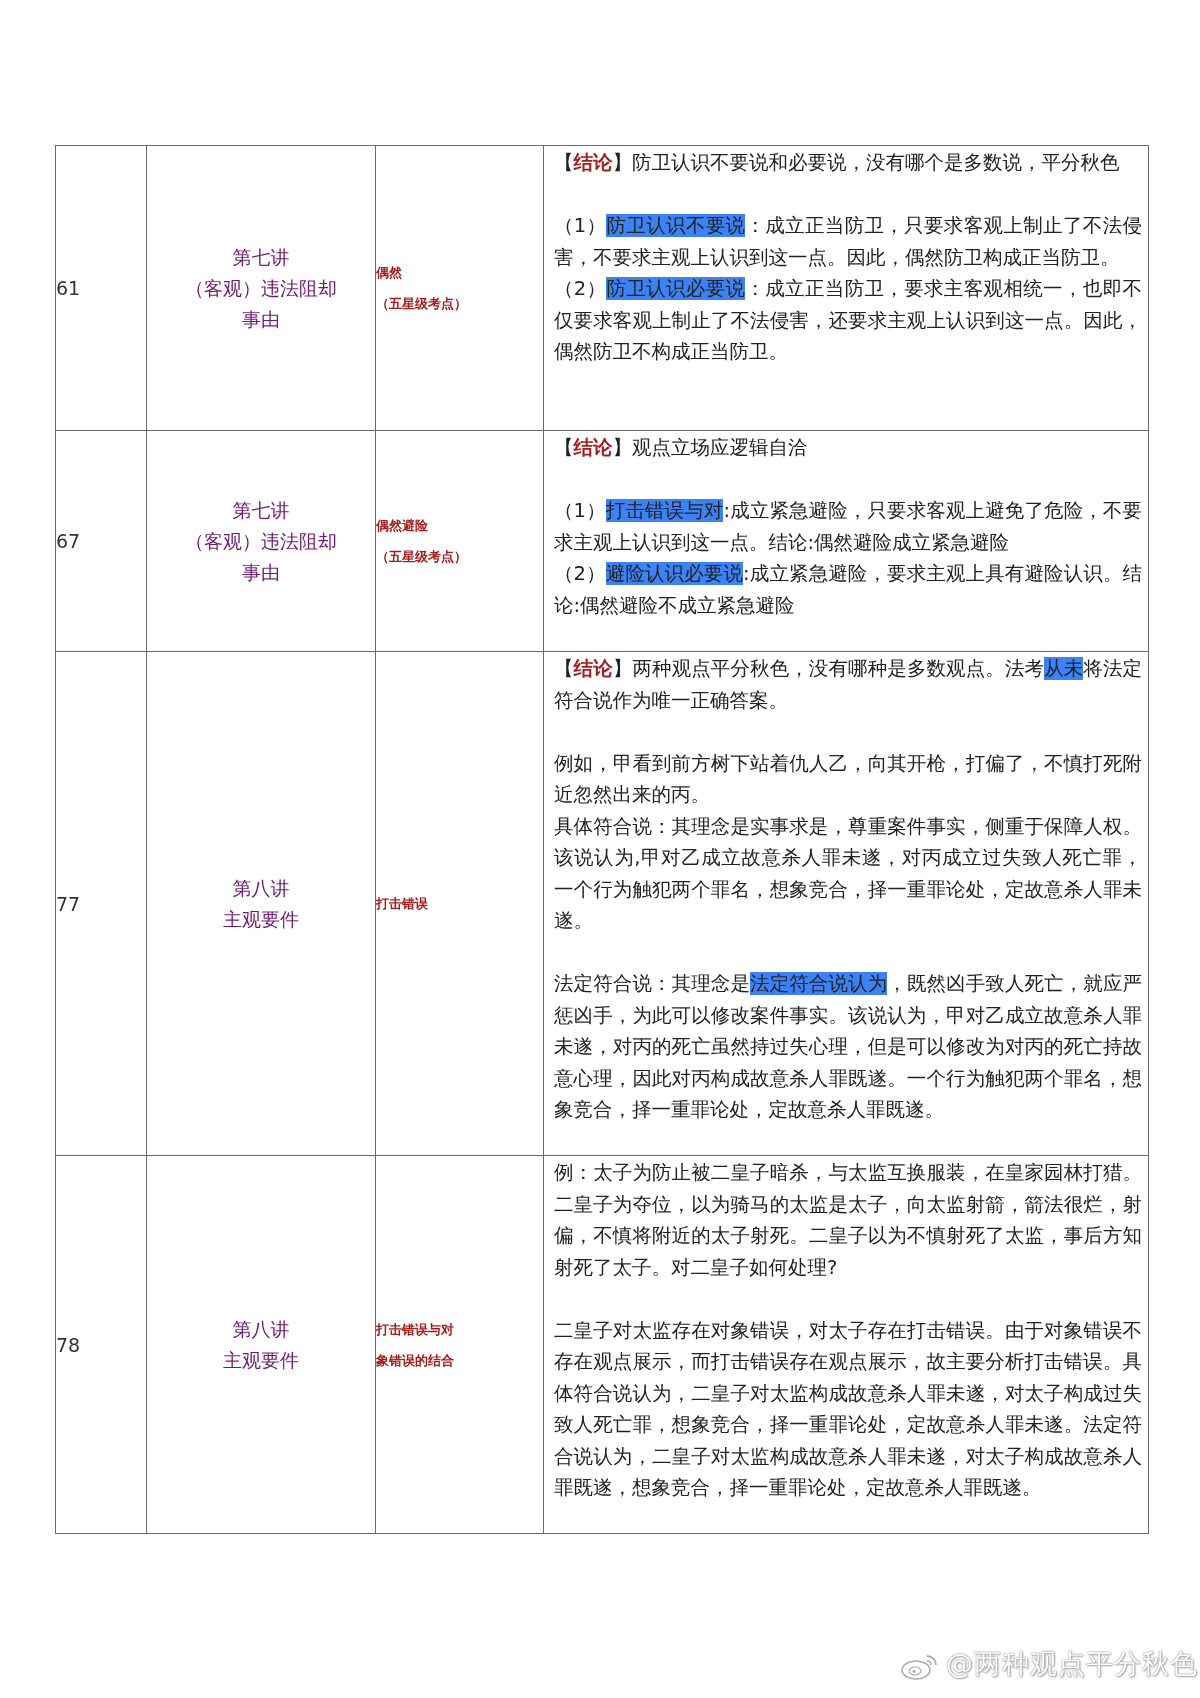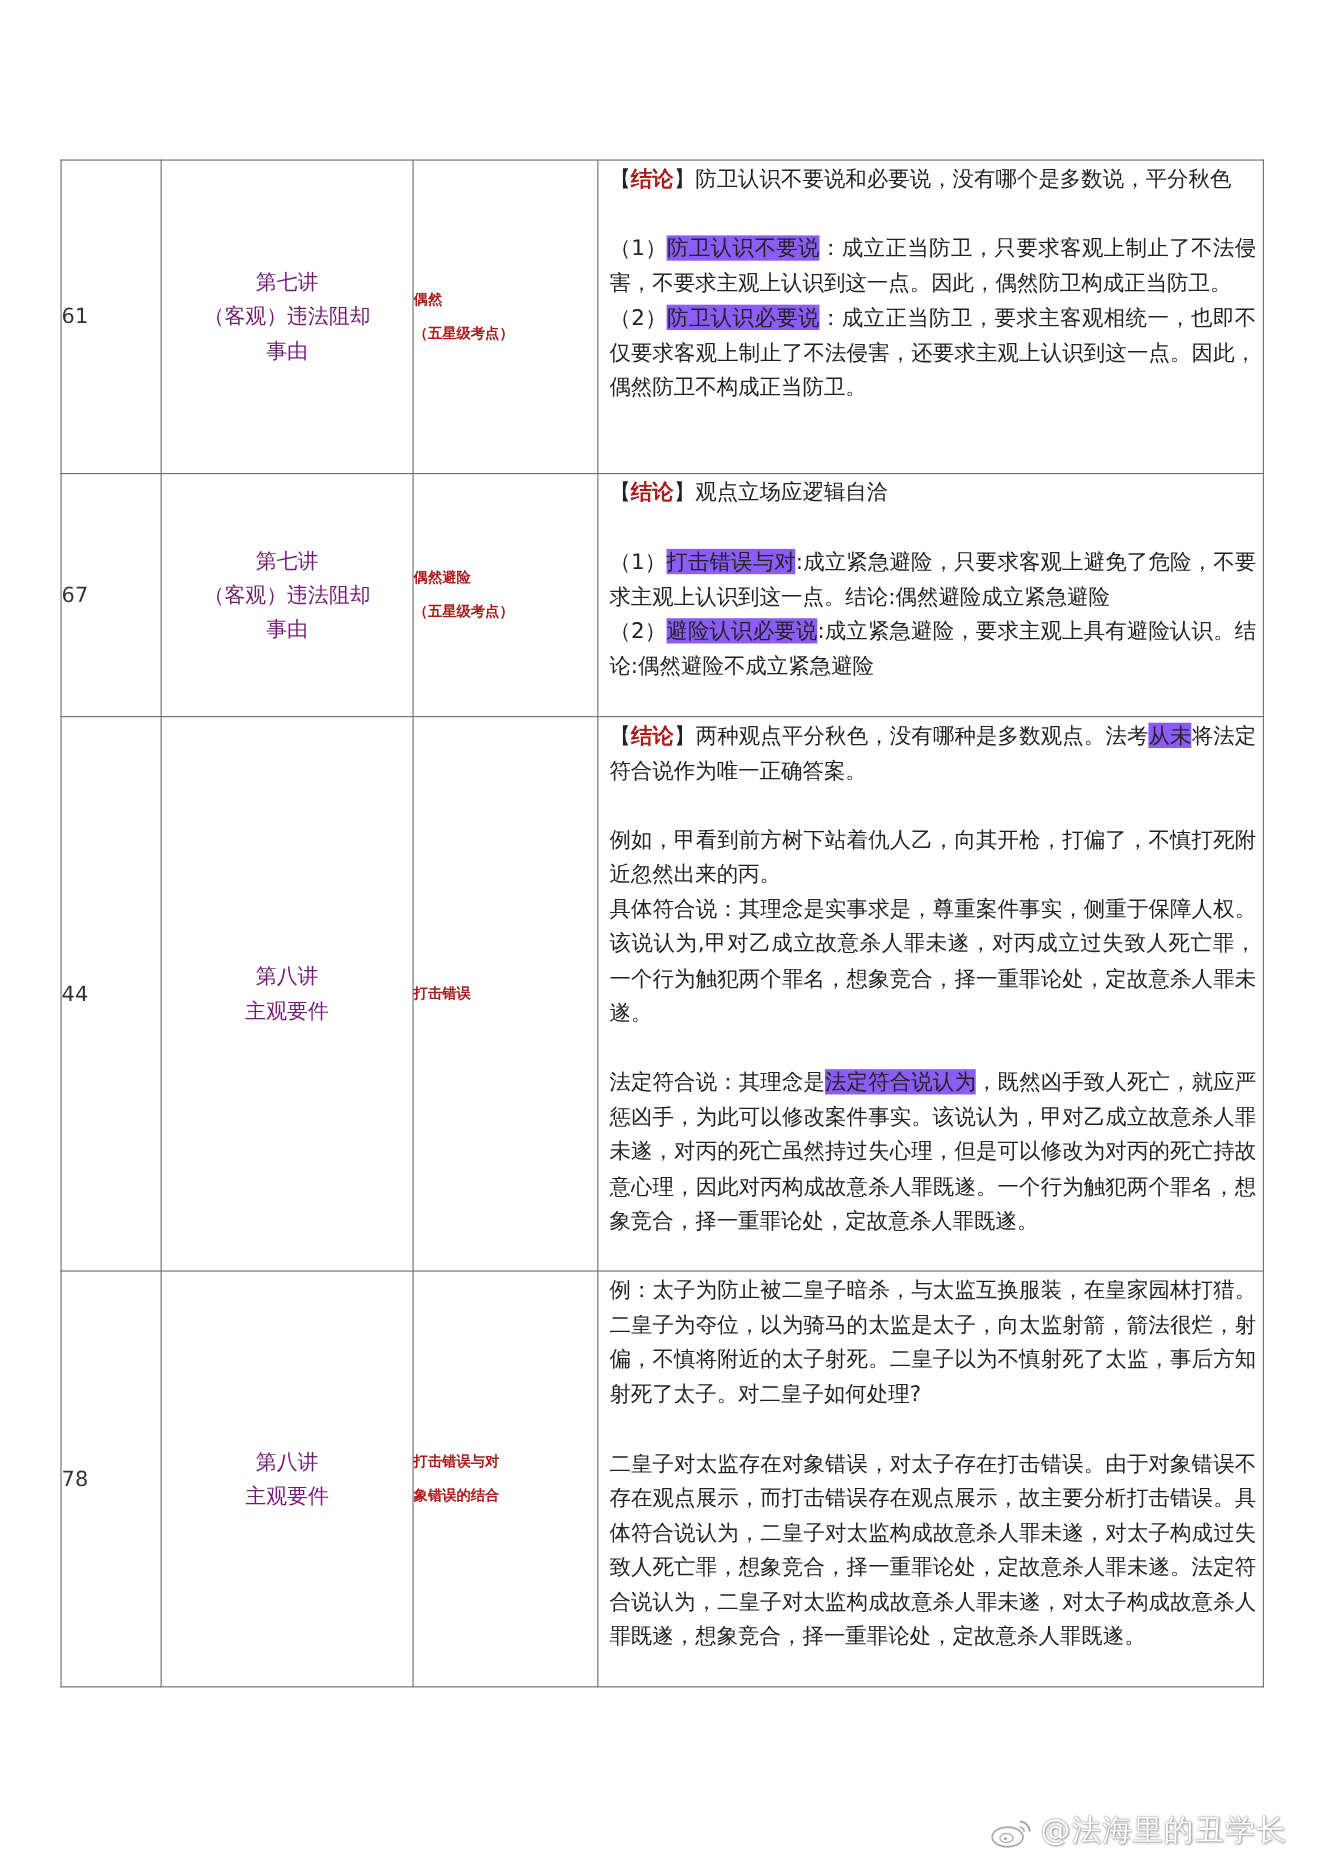--- a/index.html
+++ b/index.html
@@ -10,21 +10,21 @@
   table.notes td { border:1.5px solid #6a6a6a; vertical-align:middle; padding:0; }
   td.c-no { width:90px; text-align:left; font-size:19px; color:#333; }
   td.c-ch { width:228px; text-align:center; font-size:19px; line-height:31px; color:#701a75; }
   td.c-tp { width:167px; text-align:left; font-size:13px; line-height:31px;
             color:#a81c1c; font-weight:bold; }
   td.c-ct { vertical-align:top !important; padding:1px 6px 4px 10px !important;
             font-size:19.5px; line-height:31.5px; color:#222; }
   .ch-line, .tp-line { display:block; }
   .para { display:block; min-height:31.5px; text-align:justify; }
   .blank { display:block; height:31.5px; }
-  .hl { background:#8b5cf6; }
+  .hl { background:#3b82f6; }
   .kw { color:#a81c1c; font-weight:bold; }
   .watermark { position:absolute; left:900px; top:1646px; font-size:27px;
                color:#fff; letter-spacing:1px;
                text-shadow:0 0 2px #999,0 0 1px #888,1px 1px 2px #aaa; }
   .weibo-icon { display:inline-block; width:40px; height:30px; vertical-align:middle;
                 margin-right:6px; }
 </style>
 </head>
 <body>
 
@@ -63,21 +63,21 @@
     </td>
     <td class="c-ct">
       <span class="para"><span>【</span><span class="kw">结论</span><span>】</span><span>观点立场应逻辑自洽</span></span>
       <span class="blank"></span>
       <span class="para"><span>（1）</span><span class="hl">打击错误与对</span><span>:成立紧急避险，只要求客观上避免了危险，不要求主观上认识到这一点。结论:偶然避险成立紧急避险</span></span>
       <span class="para"><span>（2）</span><span class="hl">避险认识必要说</span><span>:成立紧急避险，要求主观上具有避险认识。结论:偶然避险不成立紧急避险</span></span>
     </td>
   </tr>
 
   <tr style="height:504px;">
-    <td class="c-no">44</td>
+    <td class="c-no">77</td>
     <td class="c-ch">
       <span class="ch-line">第八讲</span>
       <span class="ch-line">主观要件</span>
     </td>
     <td class="c-tp">
       <span class="tp-line">打击错误</span>
     </td>
     <td class="c-ct">
       <span class="para"><span>【</span><span class="kw">结论</span><span>】</span><span>两种观点平分秋色，没有哪种是多数观点。法考</span><span class="hl">从未</span><span>将法定符合说作为唯一正确答案。</span></span>
       <span class="blank"></span>
@@ -109,14 +109,14 @@
 
 <div class="watermark">
   <span class="weibo-icon">
     <svg width="40" height="30" viewBox="0 0 40 30">
       <ellipse cx="16" cy="19" rx="14" ry="9" fill="#fff" stroke="#aaa" stroke-width="1.5"></ellipse>
       <ellipse cx="15" cy="20" rx="6" ry="4" fill="none" stroke="#aaa" stroke-width="1.2"></ellipse>
       <circle cx="14" cy="20.5" r="1.4" fill="#aaa"></circle>
       <path d="M27 5 a9 9 0 0 1 9 9" fill="none" stroke="#aaa" stroke-width="1.8"></path>
       <path d="M27 10 a4 4 0 0 1 4 4" fill="none" stroke="#aaa" stroke-width="1.6"></path>
     </svg>
-  </span><span>@法海里的丑学长</span>
+  </span><span>@两种观点平分秋色</span>
 </div>
 
 </body></html>

